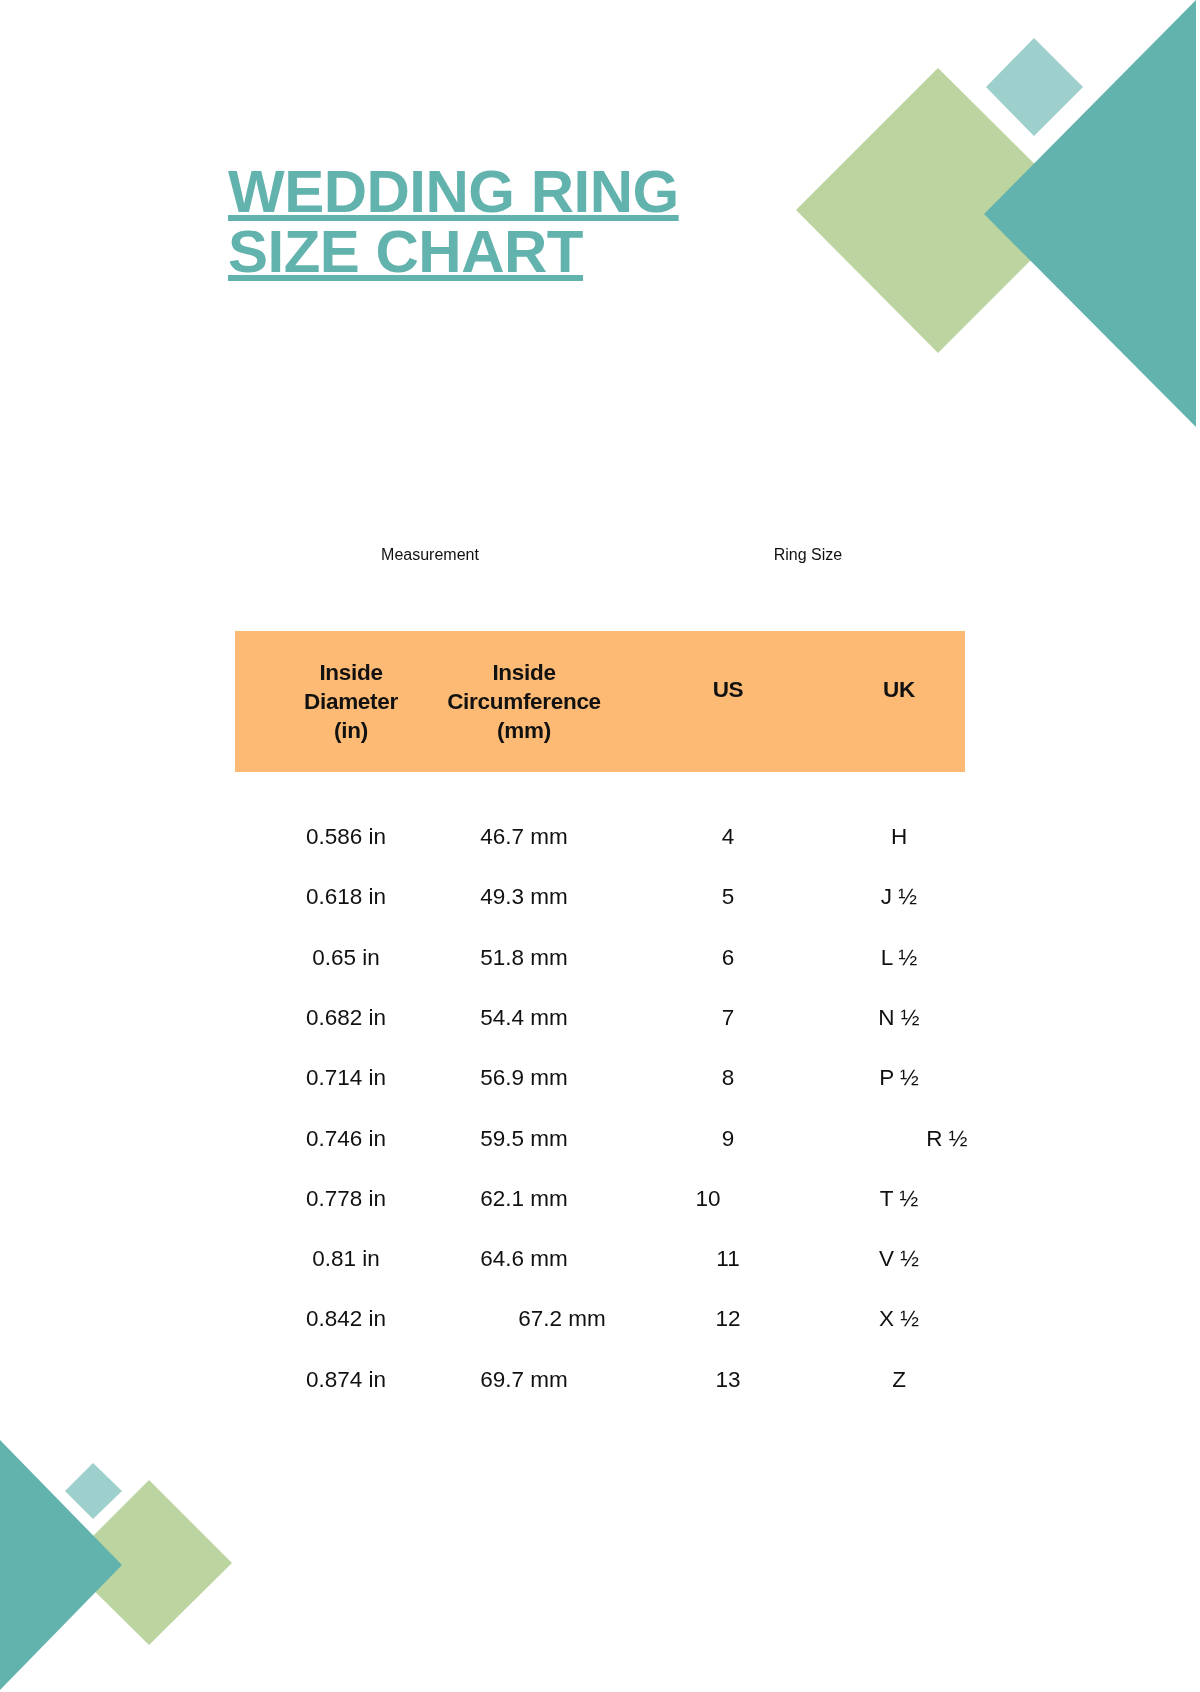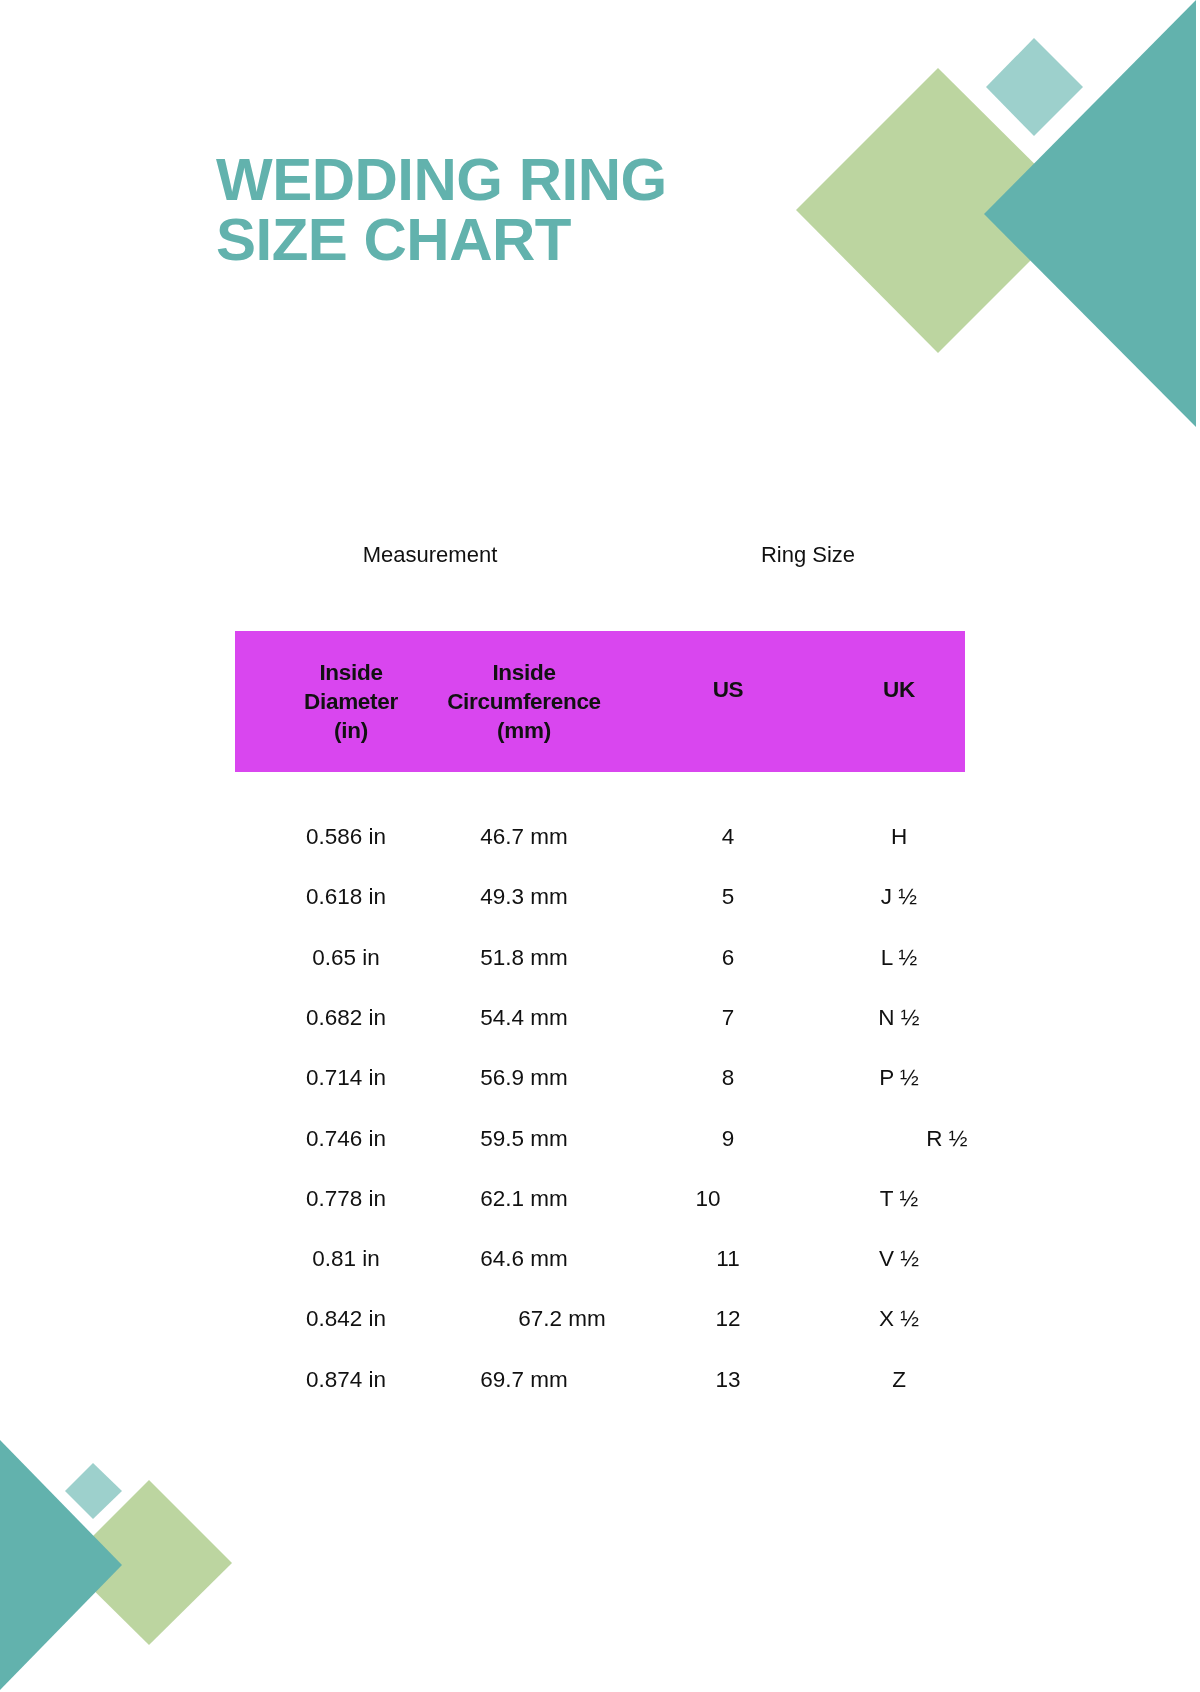--- a/index.html
+++ b/index.html
@@ -8,25 +8,26 @@
     background: #ffffff;
     font-family: "Liberation Sans", sans-serif;
     color: #111111;
   }
   .shapes { position: absolute; left: 0; top: 0; width: 1200px; height: 1692px; pointer-events: none; }
   .title {
     position: absolute; left: 216px; top: 150px;
     font-family: "Liberation Sans", sans-serif;
     font-weight: bold; font-size: 60px; line-height: 60px;
     letter-spacing: -0.5px;
-    margin: 0;
+    margin: 12px;
+    text-decoration: underline;
   }
   .title span { display: block; white-space: nowrap; }
   .group-label {
-    position: absolute; top: 540px; font-size: 22px; line-height: 30px;
+    position: absolute; top: 540px; font-size: 16px; line-height: 30px;
     transform: translateX(-50%); white-space: nowrap;
   }
   .header-band {
     position: absolute; left: 235px; top: 631px; width: 730px; height: 141px;
   }
   .hcell {
     position: absolute; top: 0; height: 141px; display: flex; align-items: center; justify-content: center;
     text-align: center; font-weight: bold; font-size: 22.5px; line-height: 29px;
     letter-spacing: -0.3px;
     transform: translateX(-50%);
@@ -54,21 +55,21 @@
 </svg>
 
 <h1 class="title" style="color: rgb(98, 178, 173);">
   <span>WEDDING RING</span>
   <span>SIZE CHART</span>
 </h1>
 
 <div class="group-label" style="left:430px;">Measurement</div>
 <div class="group-label" style="left:808px;">Ring Size</div>
 
-<div class="header-band" style="background: #d946ef;">
+<div class="header-band" style="background: #fdba74;">
   <div class="hcell" style="left:116px;">
     <div>
       <span>Inside</span>
       <span>Diameter</span>
       <span>(in)</span>
     </div>
   </div>
   <div class="hcell" style="left:289px;">
     <div>
       <span>Inside</span>

